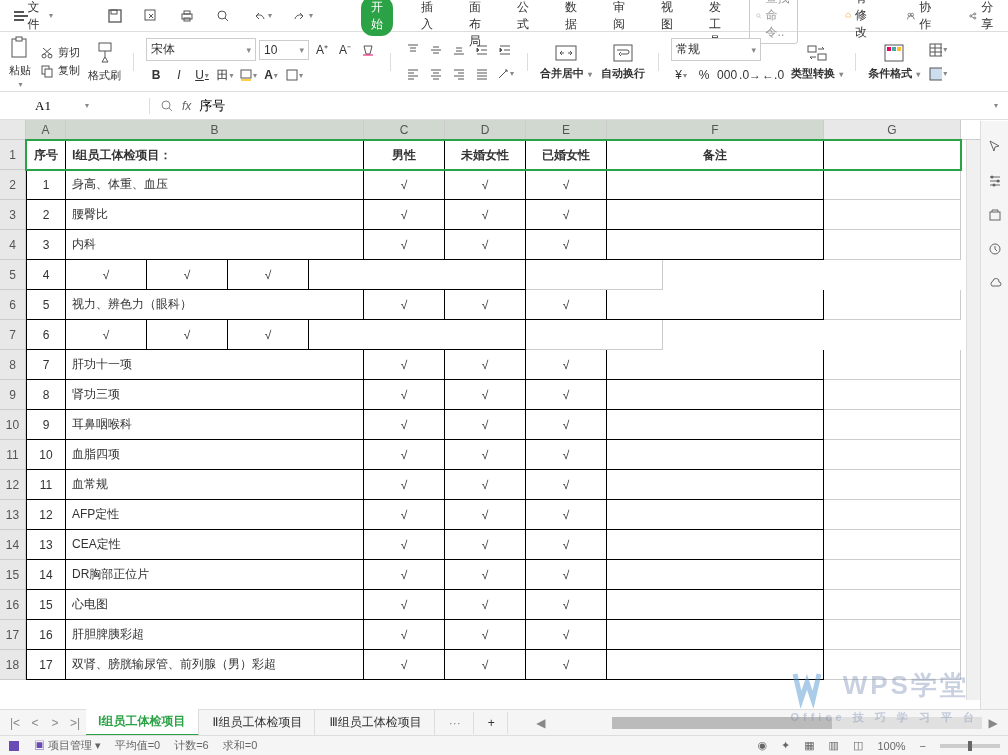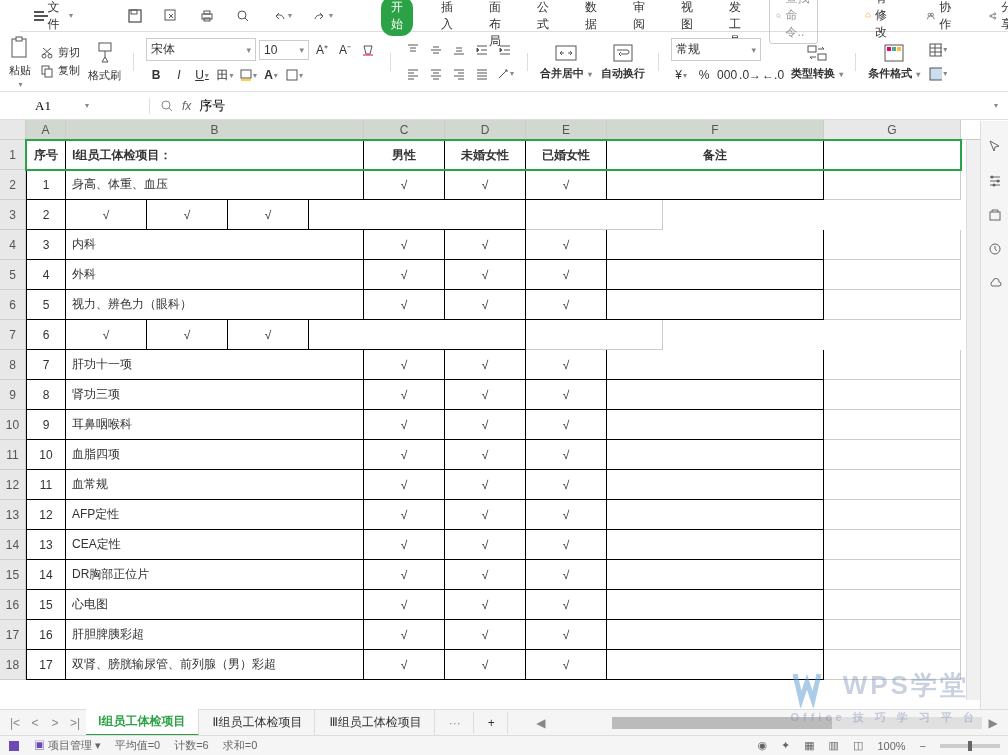--- a/index.html
+++ b/index.html
@@ -1,17 +1,17 @@
 <!DOCTYPE html>
 <html><head>
 <meta charset="utf-8">
 <style>
 * { margin: 0; padding: 0; box-sizing: border-box; font-family: "Microsoft YaHei", Arial, sans-serif; }
 body { width: 1008px; height: 755px; background: #fff; overflow: hidden; position: relative; font-size: 12px; color: #333; }
-.top-menu { height: 32px; display: flex; align-items: center; border-bottom: 1px solid #ddd; padding: 0 8px; gap: 20px; margin-left: 20px; }
+.top-menu { height: 32px; display: flex; align-items: center; border-bottom: 1px solid #ddd; padding: 0 8px; gap: 20px; }
 .menu-btn { display: flex; align-items: center; gap: 4px; padding: 3px 6px; cursor: pointer; font-size: 12px; }
 .hamburger { display: inline-block; width: 14px; height: 10px; border-top: 2px solid #555; border-bottom: 2px solid #555; position: relative; }
 .hamburger::before { content: ''; position: absolute; top: 2px; width: 14px; height: 2px; background: #555; }
 .sep { width: 1px; height: 18px; background: #ddd; margin: 0 4px; }
 .icon-btn { width: 22px; height: 22px; display: flex; align-items: center; justify-content: center; cursor: pointer; color: #555; }
 .tab-item { padding: 4px 8px; font-size: 12px; cursor: pointer; }
 .tab-active { background: #2ba245; color: #fff; border-radius: 12px; padding: 3px 10px; }
 .search-box { display: flex; align-items: center; border: 1px solid #ccc; border-radius: 3px; padding: 2px 6px; gap: 4px; color: #999; font-size: 12px; }
 .ribbon { height: 60px; display: flex; align-items: center; padding: 4px 8px; gap: 8px; border-bottom: 1px solid #ddd; }
 .paste-btn { display: flex; flex-direction: column; align-items: center; gap: 2px; font-size: 11px; cursor: pointer; }
@@ -418,38 +418,38 @@
           <div class="cell c1">1</div>
           <div class="cell c2">身高、体重、血压</div>
           <div class="cell c3">√</div>
           <div class="cell c4">√</div>
           <div class="cell c5">√</div>
           <div class="cell c6"></div>
           <div class="cell c7" style="border-right:1px solid #ccc;border-bottom:1px solid #ccc"></div>
         </div>
         <div class="data-row bordered">
           <div class="cell c1">2</div>
+          <div class="cell c2">腰臀比</div>
           <div class="cell c3">√</div>
           <div class="cell c4">√</div>
           <div class="cell c5">√</div>
           <div class="cell c6"></div>
           <div class="cell c7" style="border-right:1px solid #ccc;border-bottom:1px solid #ccc"></div>
         </div>
         <div class="data-row bordered">
           <div class="cell c1">3</div>
           <div class="cell c2">内科</div>
           <div class="cell c3">√</div>
           <div class="cell c4">√</div>
           <div class="cell c5">√</div>
           <div class="cell c6"></div>
           <div class="cell c7" style="border-right:1px solid #ccc;border-bottom:1px solid #ccc"></div>
         </div>
         <div class="data-row bordered">
           <div class="cell c1">4</div>
-          <div class="cell c2">外科</div>
           <div class="cell c3">√</div>
           <div class="cell c4">√</div>
           <div class="cell c5">√</div>
           <div class="cell c6"></div>
           <div class="cell c7" style="border-right:1px solid #ccc;border-bottom:1px solid #ccc"></div>
         </div>
         <div class="data-row bordered">
           <div class="cell c1">5</div>
           <div class="cell c2">视力、辨色力（眼科）</div>
           <div class="cell c3">√</div>

